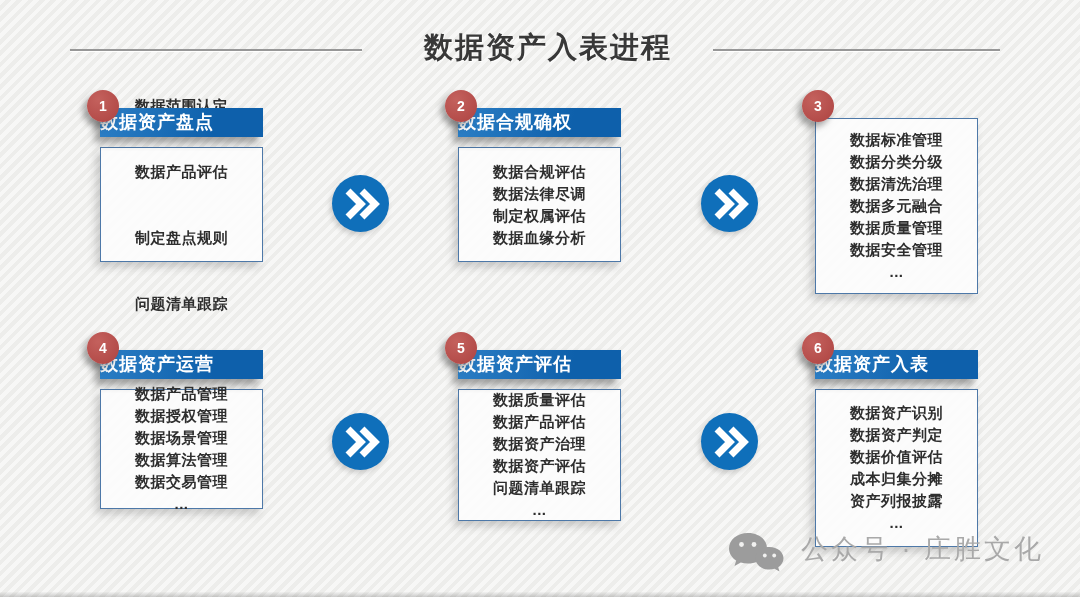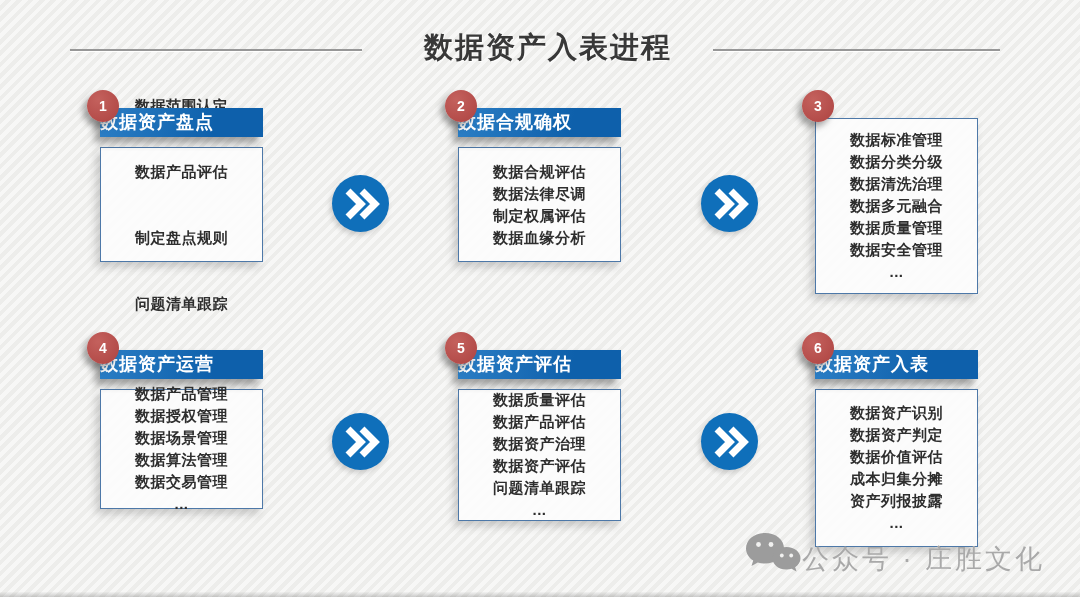--- a/index.html
+++ b/index.html
@@ -56,22 +56,22 @@
     font-size:15px; font-weight:bold; color:#2e2e2e;
     line-height:22px; white-space:nowrap; letter-spacing:0.5px;
   }
   .arrow{
     position:absolute; width:57px; height:57px; border-radius:50%;
     background:#0f6fba;
     display:flex; align-items:center; justify-content:center;
     box-shadow:-2px 3px 5px rgba(90,90,90,0.25);
   }
   .watermark{
-    position:absolute; left:744px; top:531px;
-    display:flex; align-items:flex-end; gap:0;
+    position:absolute; left:727px; top:531px;
+    display:flex; align-items:flex-start; gap:16px;
   }
   .wm-text{
     font-size:27px; color:#a9a9a9; letter-spacing:3px; white-space:nowrap;
   }
 </style>
 </head>
 <body>
 
 <div class="stage">
 

